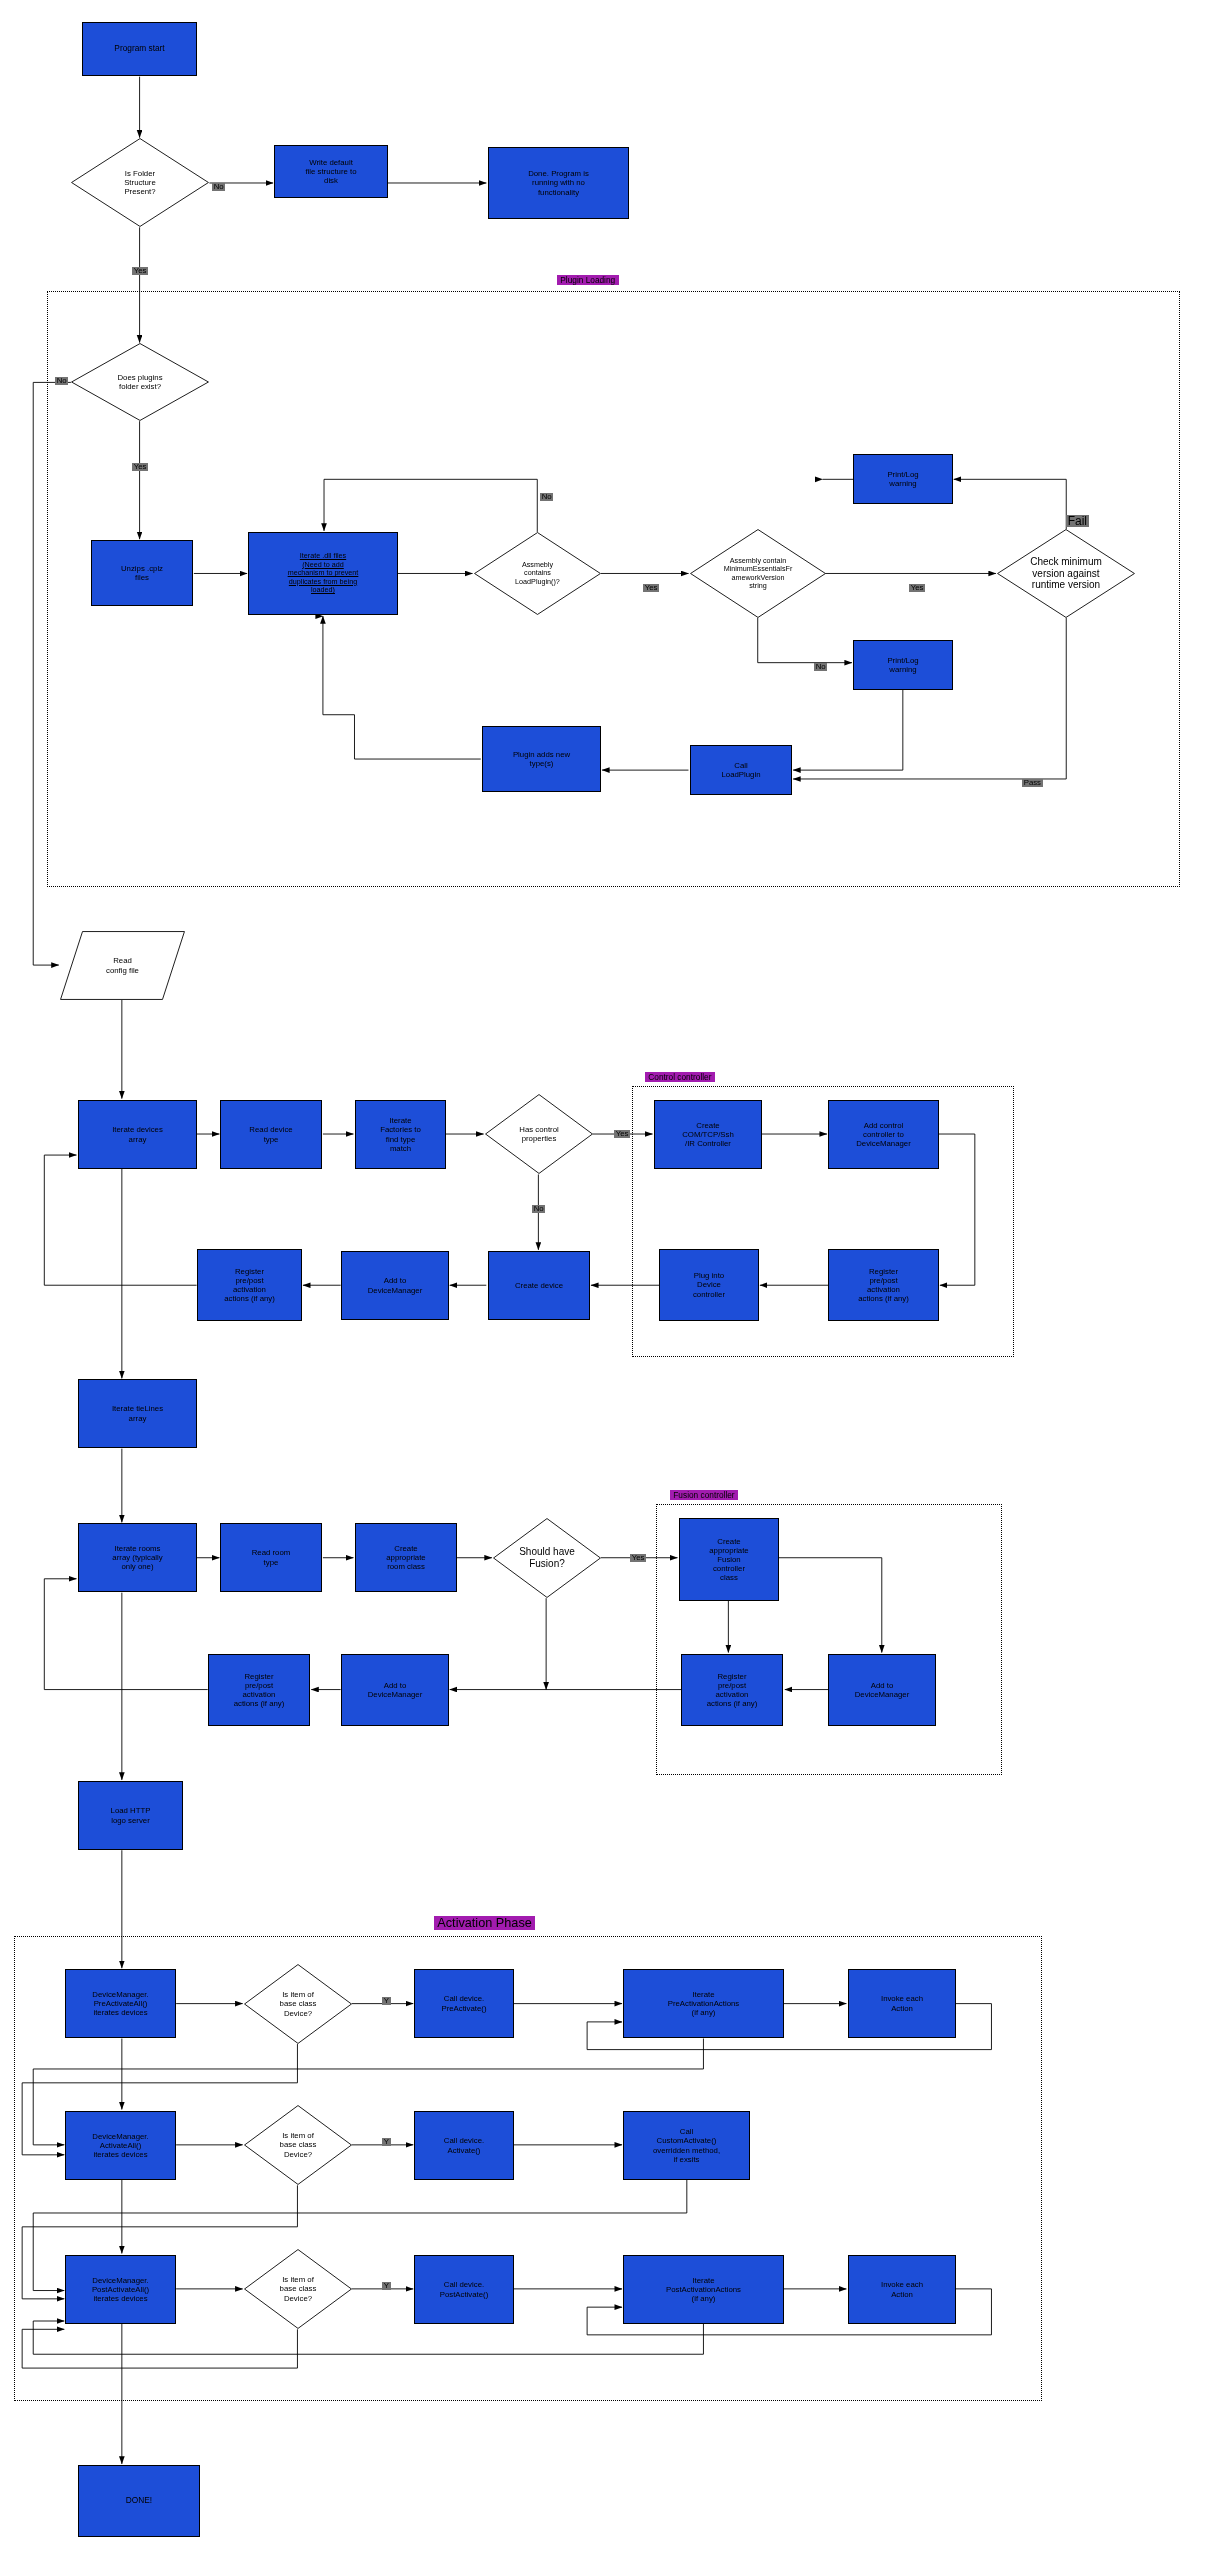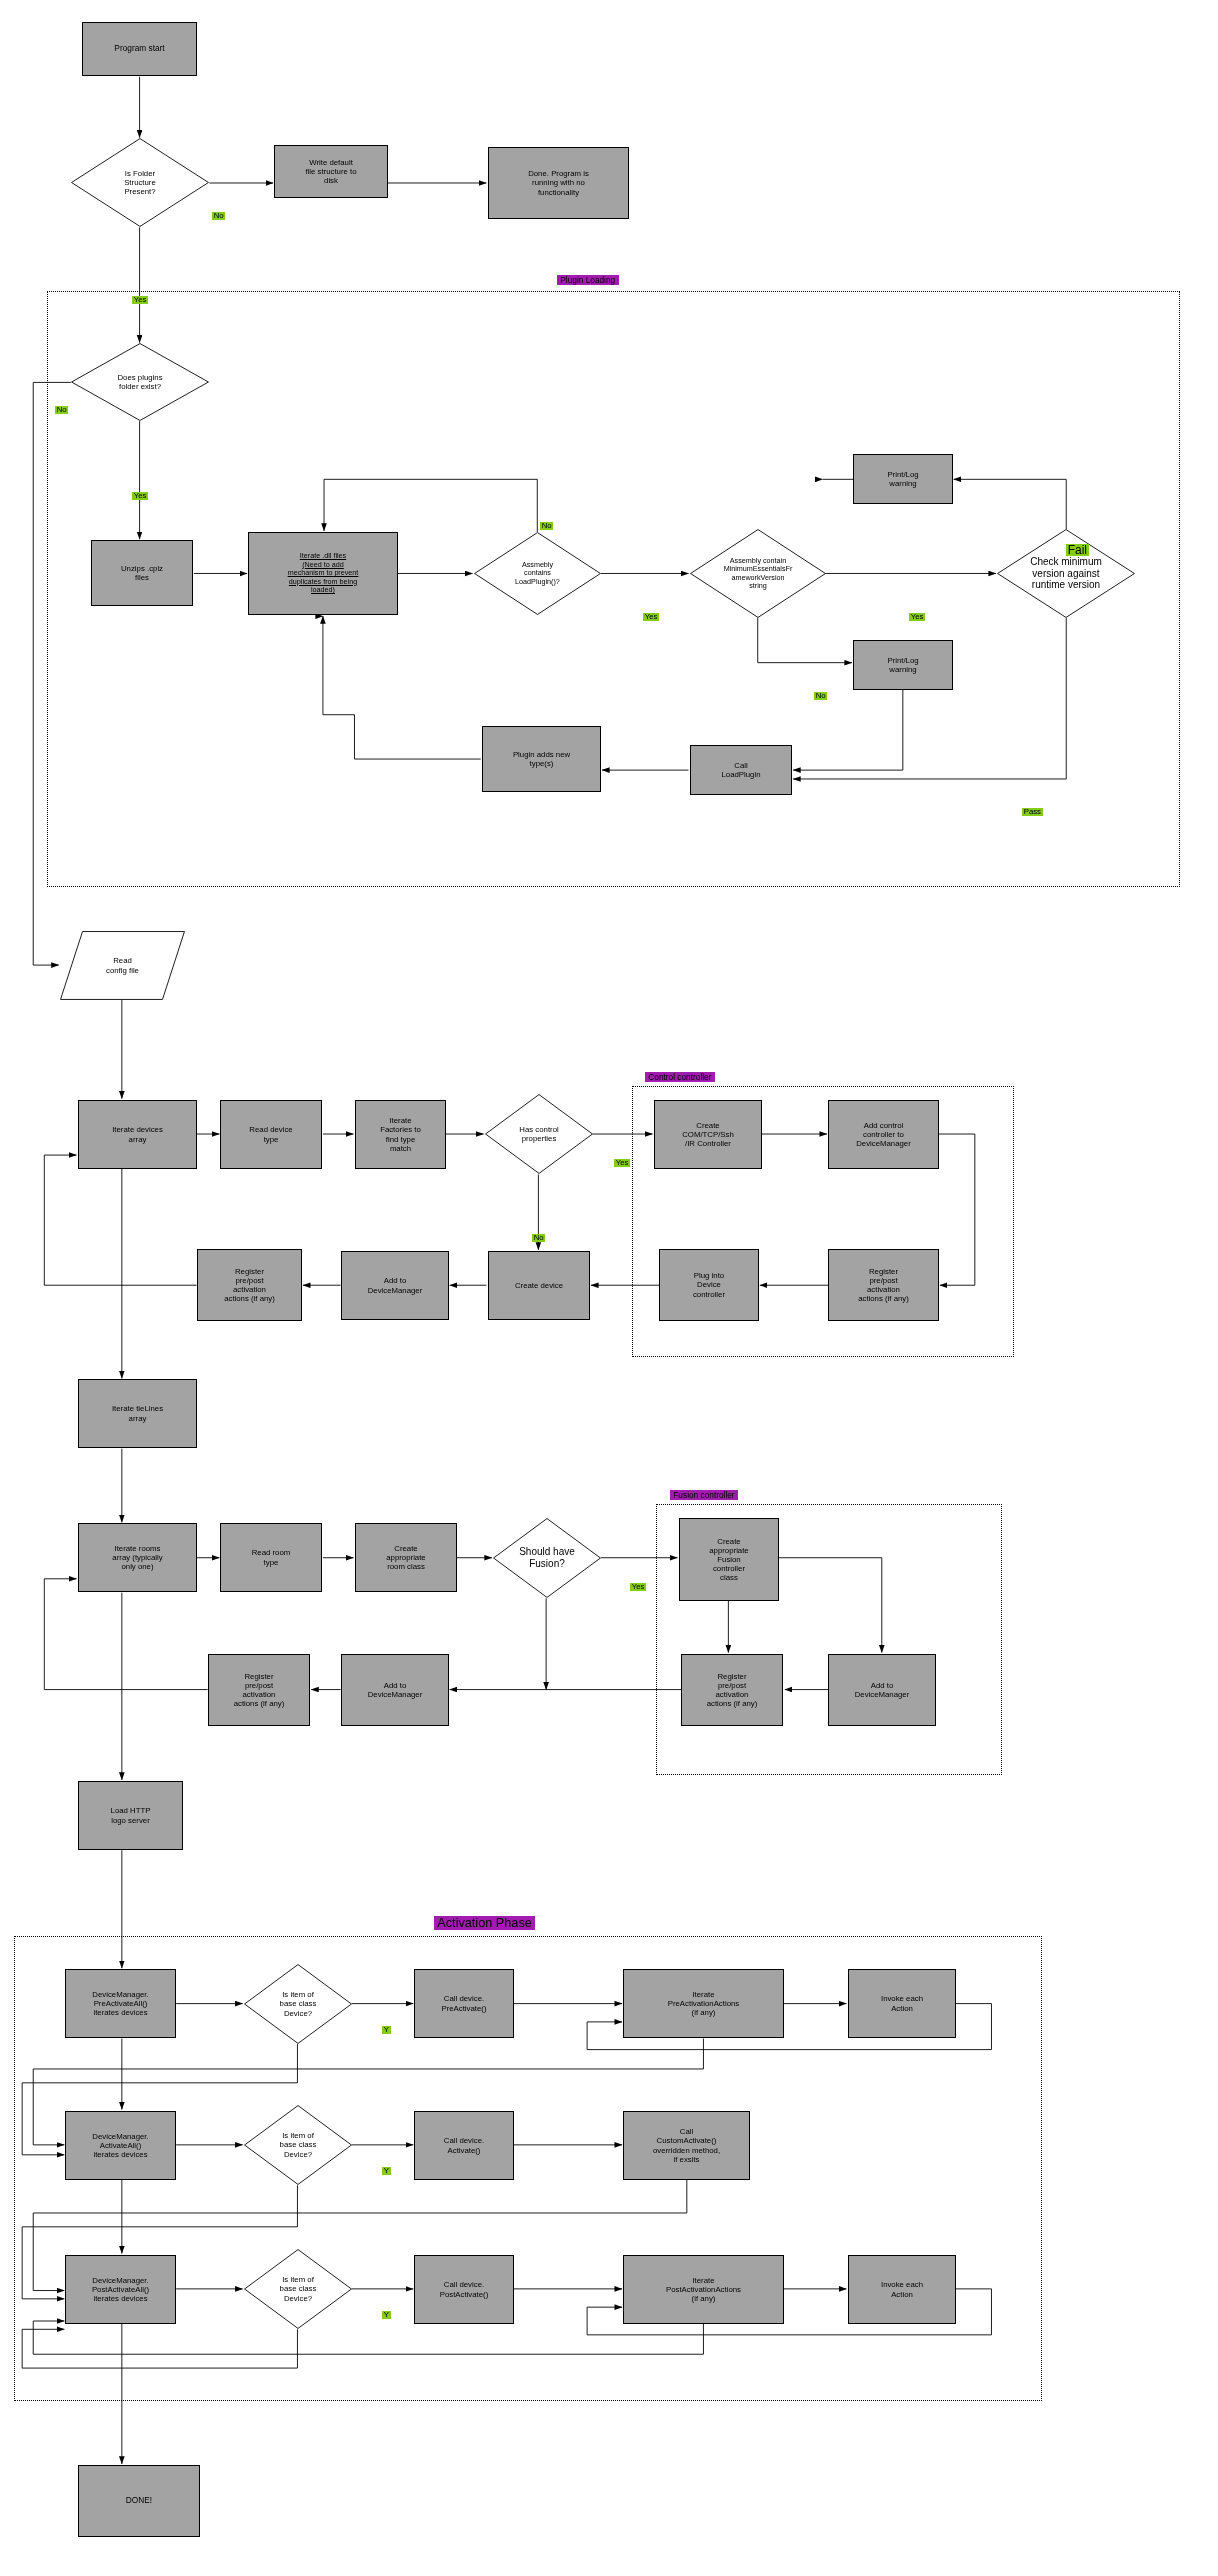--- a/index.html
+++ b/index.html
@@ -31,21 +31,21 @@
     align-items: center;
     justify-content: center;
     text-align: center;
     color: #000000;
     line-height: 1.18;
     white-space: pre-line;
     word-break: normal;
   }
   .box {
     border: 0.8px solid #000000;
-    background: #a3a3a3;
+    background: #1d4ed8;
   }
   .diamond-wrap {
     position: absolute;
     box-sizing: border-box;
   }
   .diamond-shape {
     position: absolute;
     left: 0; top: 0;
     width: 100%;
     height: 100%;
@@ -95,25 +95,24 @@
   .group-title {
     position: absolute;
     color: #000000;
     background: #a21caf;
     padding: 0 3.3px;
     white-space: nowrap;
   }
   .edge-label {
     position: absolute;
     color: #000000;
-    background: #84cc16;
+    background: #737373;
     padding: 0 1.7px;
     white-space: nowrap;
     line-height: 1;
-    margin-top: 29px;
   }
 </style>
 </head>
 <body>
 
 <div id="canvas">
 
   <svg id="edges" viewBox="0 0 2199 4650" xmlns="http://www.w3.org/2000/svg">
     <defs>
       <marker id="arrow" markerWidth="10" markerHeight="10" refX="8.5" refY="3.2" orient="auto" markerUnits="strokeWidth">

